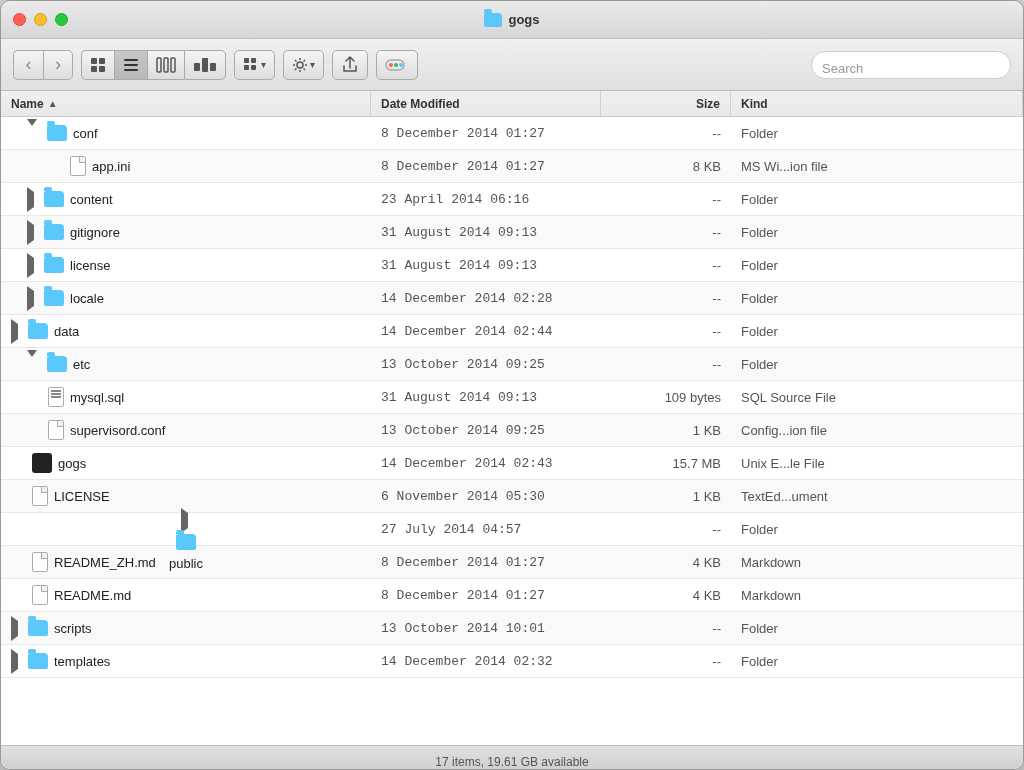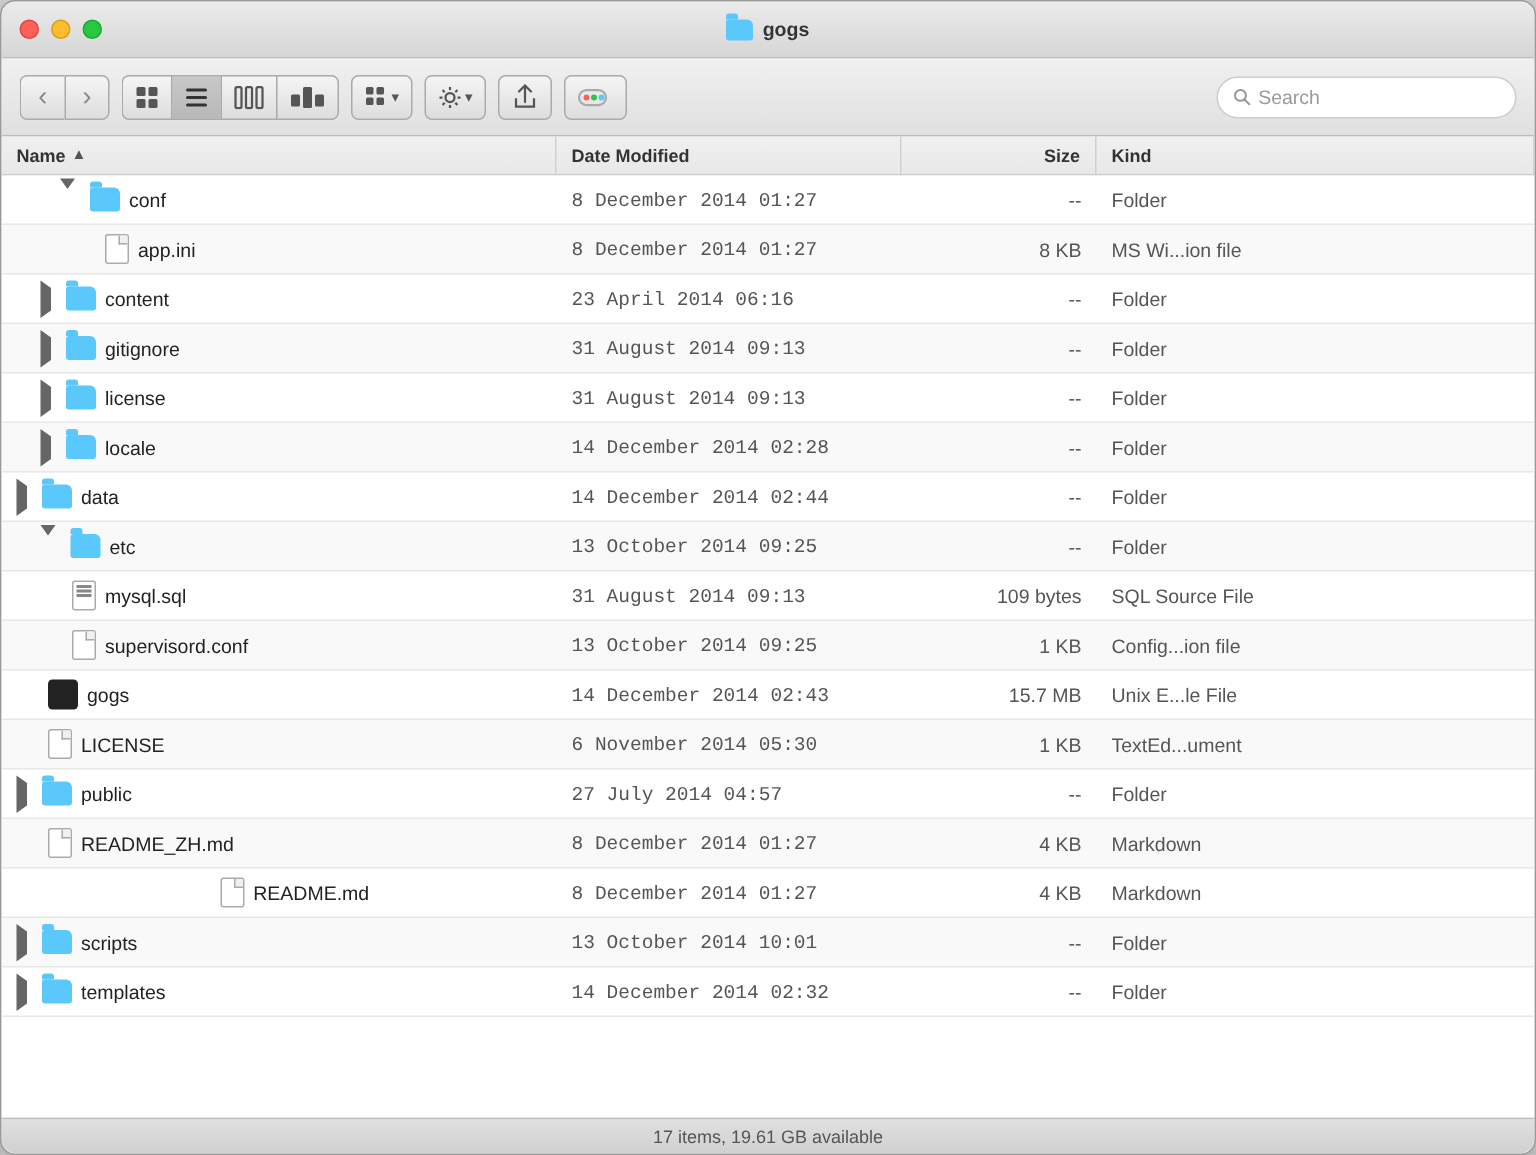--- a/index.html
+++ b/index.html
@@ -127,20 +127,21 @@
       display: flex;
       align-items: center;
       background: white;
       border: 1px solid #ccc;
       border-radius: 15px;
       padding: 4px 10px;
       width: 200px;
       height: 28px;
       gap: 5px;
       color: #999;
+      flex-direction: column;
     }
     .search-box input {
       border: none;
       outline: none;
       background: transparent;
       font-size: 13px;
       color: #333;
       width: 100%;
     }
     .search-box input::placeholder { color: #999; }
@@ -277,21 +278,21 @@
     .triangle-placeholder {
       width: 11px;
       flex-shrink: 0;
       margin-right: 4px;
     }
     
     .statusbar {
       background: linear-gradient(180deg, #e0e0e0 0%, #d0d0d0 100%);
       height: 24px;
       display: flex;
-      align-items: center;
+      align-items: flex-end;
       justify-content: center;
       font-size: 12px;
       color: #555;
       border-top: 1px solid #bbb;
       border-radius: 0 0 10px 10px;
     }
     
     .icon-back::before { content: '‹'; font-size: 18px; color: #888; }
     .icon-forward::before { content: '›'; font-size: 18px; color: #888; }
     .icon-arrange { font-size: 13px; color: #555; display: flex; align-items: center; gap: 2px; }
@@ -417,21 +418,21 @@
     <div class="col-header col-size">
       <span>Size</span>
     </div>
     <div class="col-header col-kind">
       <span>Kind</span>
     </div>
   </div>
 
   <div class="file-list" id="file-list">
       <div class="file-row">
-        <div class="file-cell cell-name" style="padding-left: 39px;">
+        <div class="file-cell cell-name" style="padding-left: 26px;">
           <span><span class="triangle down"></span></span>
           <span class="folder-icon"></span>
           <span>conf</span>
         </div>
         <div class="file-cell cell-date">8 December 2014 01:27</div>
         <div class="file-cell cell-size">--</div>
         <div class="file-cell cell-kind">Folder</div>
       </div>
       <div class="file-row alt">
         <div class="file-cell cell-name" style="padding-left: 48px;">
@@ -537,41 +538,41 @@
         <div class="file-cell cell-name" style="padding-left: 10px;">
           <span class="triangle-placeholder"></span>
           <span class="file-icon"></span>
           <span>LICENSE</span>
         </div>
         <div class="file-cell cell-date">6 November 2014 05:30</div>
         <div class="file-cell cell-size">1 KB</div>
         <div class="file-cell cell-kind">TextEd...ument</div>
       </div>
       <div class="file-row">
-        <div class="file-cell cell-name" style="padding-left: 10px;">
+        <div class="file-cell cell-name" style="padding-left: 10px; flex-direction: column;">
           <span><span class="triangle"></span></span>
           <span class="folder-icon"></span>
           <span>public</span>
         </div>
         <div class="file-cell cell-date">27 July 2014 04:57</div>
         <div class="file-cell cell-size">--</div>
         <div class="file-cell cell-kind">Folder</div>
       </div>
       <div class="file-row alt">
         <div class="file-cell cell-name" style="padding-left: 10px;">
           <span class="triangle-placeholder"></span>
           <span class="file-icon"></span>
           <span>README_ZH.md</span>
         </div>
         <div class="file-cell cell-date">8 December 2014 01:27</div>
         <div class="file-cell cell-size">4 KB</div>
         <div class="file-cell cell-kind">Markdown</div>
       </div>
       <div class="file-row">
-        <div class="file-cell cell-name" style="padding-left: 10px; justify-content: center;">
+        <div class="file-cell cell-name" style="padding-left: 10px;">
           <span class="triangle-placeholder"></span>
           <span class="file-icon"></span>
           <span>README.md</span>
         </div>
         <div class="file-cell cell-date">8 December 2014 01:27</div>
         <div class="file-cell cell-size">4 KB</div>
         <div class="file-cell cell-kind">Markdown</div>
       </div>
       <div class="file-row alt">
         <div class="file-cell cell-name" style="padding-left: 10px;">

